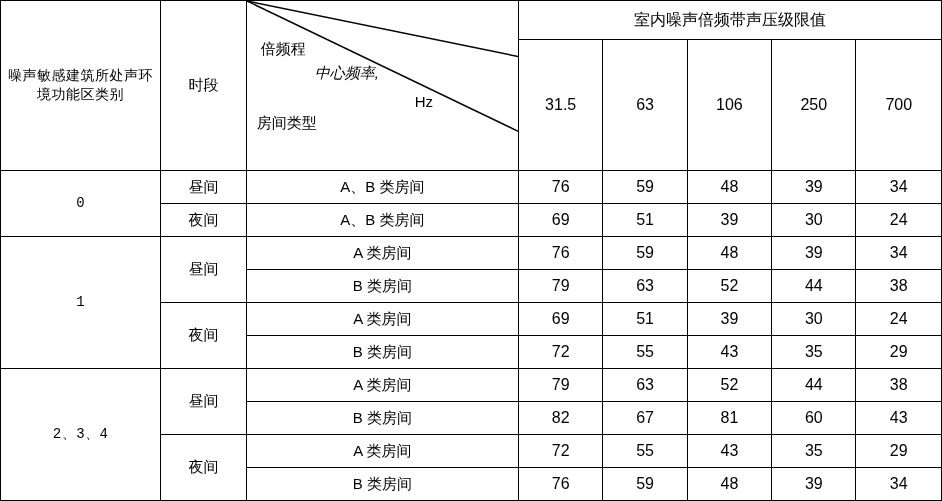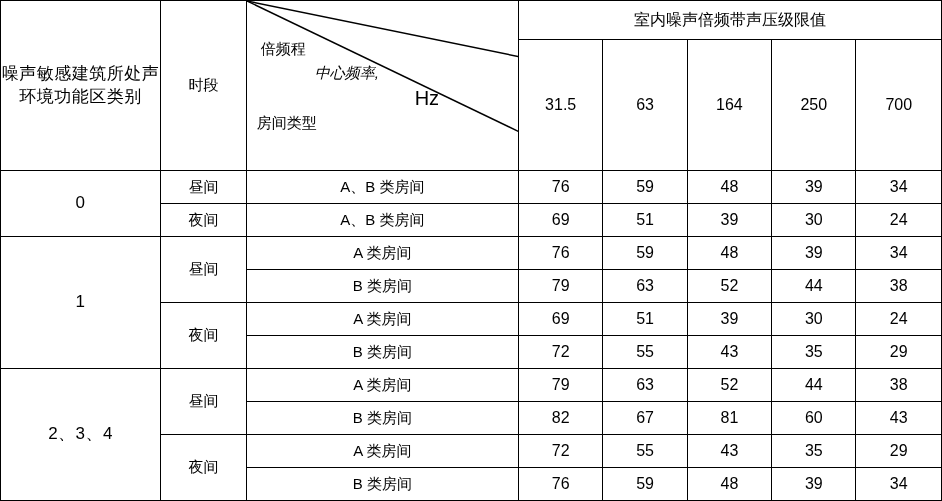--- a/index.html
+++ b/index.html
@@ -33,24 +33,25 @@
     line-height: 1.35;
   }
   
   col.c-cat   { width: 150px; }
   col.c-per   { width: 80px;  }
   col.c-room  { width: 255px; }
   col.c-val   { width: 79px;  }
   col.c-val-l { width: 80px;  }
 
   .cat-cell {
-    font-size: 17px;
+    font-size: 14px;
     padding: 0 6px;
     letter-spacing: 0.5px;
     line-height: 1.5;
+    font-family: Liberation Mono, monospace;
   }
   .hdr-main {
     font-size: 16px;
     height: 38px;
   }
   .freq-cell {
     font-size: 16px;
   }
   
   .diag-cell {
@@ -81,22 +82,22 @@
     position: absolute;
     left: 68px;
     top: 62px;
     font-size: 15px;
     text-align: left;
     font-style: italic;
   }
   .diag-l3 {
     position: absolute;
     left: 168px;
-    top: 84px;
-    font-size: 20px;
+    top: 91px;
+    font-size: 15px;
     text-align: center;
   }
   .diag-l4 {
     position: absolute;
     left: 10px;
     top: 112px;
     font-size: 15px;
     text-align: center;
   }
   .period-cell {
@@ -142,21 +143,21 @@
             <div class="diag-l3">Hz</div>
             <div class="diag-l4">房间类型</div>
           </div>
         </td>
         <td class="hdr-main" colspan="5">室内噪声倍频带声压级限值</td>
       </tr>
 
       <tr>
         <td class="freq-cell">31.5</td>
         <td class="freq-cell">63</td>
-        <td class="freq-cell">164</td>
+        <td class="freq-cell">106</td>
         <td class="freq-cell">250</td>
         <td class="freq-cell">700</td>
       </tr>
 
       <tr class="row-h-std">
         <td class="cat-cell" rowspan="2">0</td>
         <td class="period-cell">昼间</td>
         <td class="room-cell">A、B 类房间</td>
         <td class="val-cell">76</td>
         <td class="val-cell">59</td>

